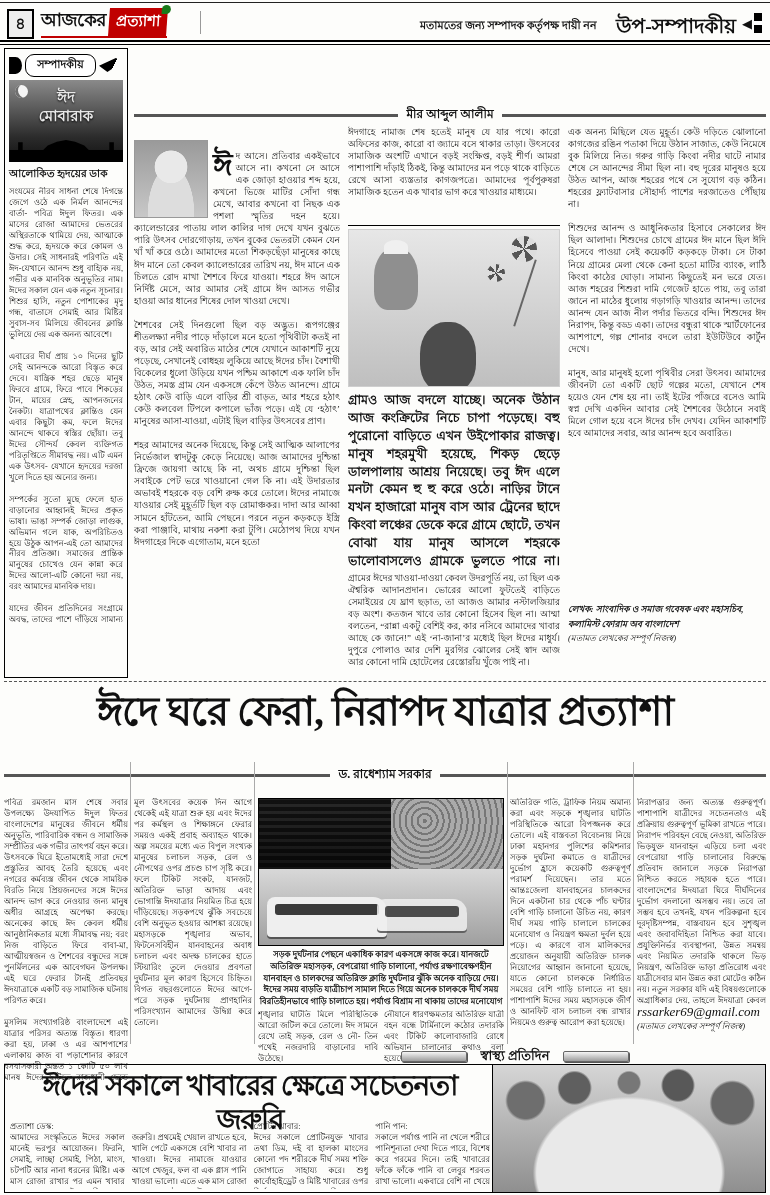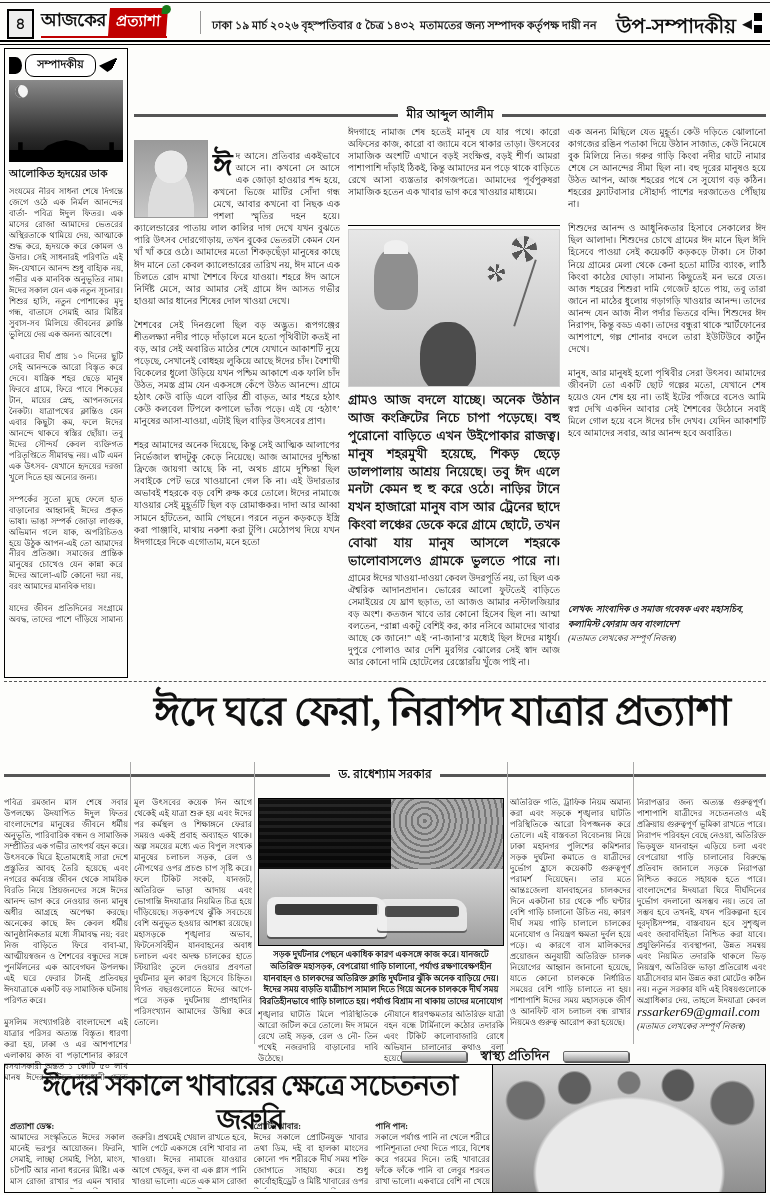--- a/index.html
+++ b/index.html
@@ -77,21 +77,21 @@
             background:conic-gradient(#555 0 25deg,#ddd 25deg 60deg,#555 60deg 95deg,#ddd 95deg 135deg,#555 135deg 170deg,#ddd 170deg 215deg,#555 215deg 250deg,#ddd 250deg 290deg,#555 290deg 325deg,#ddd 325deg 360deg);}
   .pw1{right:22px;top:6px;}
   .pw2{right:54px;top:34px;width:18px;height:18px;}
   .pw-stick{position:absolute;right:33px;top:28px;width:2px;height:70px;background:#666;transform:rotate(18deg);}
   .pull-quote{margin-top:5px;font-size:12.6px;font-weight:bold;line-height:1.42;text-align:justify;height:176px;overflow:hidden;}
   .c2-bottom{margin-top:4px;height:104px;}
   .credit-line{font-weight:bold;font-style:italic;font-size:9px;margin-top:6px;white-space:pre-line;}
   .note-line{font-style:italic;font-size:8.6px;white-space:pre-line;}
   .dash-sep{left:4px;right:4px;top:681px;border-top:1.5px dashed #555;height:0;}
   
-  .sec-hl{left:40px;top:688px;width:690px;text-align:right;font-size:40px;font-weight:900;
+  .sec-hl{left:40px;top:688px;width:690px;text-align:center;font-size:40px;font-weight:900;
           line-height:1.2;letter-spacing:-1px;}
   .sec-by{left:4px;top:765px;width:762px;font-weight:bold;font-size:12px;}
   .sec-col{top:798px;height:282px;}
   .colA{left:4px;width:124px;}
   .colB{left:134px;width:118px;}
   .colMid{left:258px;width:246px;}
   .colC{left:510px;width:121px;}
   .colD{left:637px;width:129px;}
   .vrule{top:762px;height:282px;width:1px;background:#aaa;}
   .photo-collage{position:relative;height:146px;border:1px solid #000;background:#ccc;overflow:hidden;}
@@ -125,52 +125,55 @@
         radial-gradient(circle at 68% 16%,#585858 0 7%,transparent 8%),
         radial-gradient(circle at 88% 30%,#676767 0 8%,transparent 9%),
         radial-gradient(ellipse at 50% 85%,#e9e9e9 0 48%,transparent 50%),
         radial-gradient(circle at 40% 78%,#bbb 0 6%,transparent 7%),
         radial-gradient(circle at 60% 82%,#b2b2b2 0 6%,transparent 7%),
         linear-gradient(#d6d6d6,#8f8f8f);}
   .hp-hl{position:absolute;left:6px;top:4px;width:478px;text-align:center;font-size:28px;
          font-weight:900;line-height:1.2;letter-spacing:-1px;}
   .hp-cols{position:absolute;left:5px;top:46px;width:480px;height:78px;display:flex;gap:7px;}
   .hp-col{flex:1;overflow:hidden;}
-  .runin{font-weight:700;}
+  .runin{font-weight:400;}
 </style>
 </head>
 <body>
 
 <div id="page">
 
   <div class="abs hdr-topline"></div>
   <div class="abs pagenum">৪</div>
   <div class="abs masthead">
     <span class="mast-prefix">আজকের</span>
     <span class="mast-brand">প্রত্যাশা</span>
   </div>
   <div class="abs hdr-div"></div>
-  <div class="abs dateline">ঢাকা ১৯ মার্চ ২০২৬ বৃহস্পতিবার ৫ চৈত্র ১৪৩২</div>
   <div class="abs disclaimer">মতামতের জন্য সম্পাদক কর্তৃপক্ষ দায়ী নন</div>
   <div class="abs section-label">উপ-সম্পাদকীয়</div>
   <div class="abs hdr-marker">
     <span class="angle">◀</span>
     <span class="bars"></span>
   </div>
   <div class="abs hdr-rule1"></div>
   <div class="abs hdr-rule2"></div>
 
   <div class="abs sidebar">
     <div class="ed-head">
       <span class="ed-blob"></span>
       <span class="ed-pill">সম্পাদকীয়</span>
       <span class="pen-icon"></span>
     </div>
     <div class="eid-graphic">
       <span class="crescent"></span>
+      <div class="eid-title">
+        <div>ঈদ</div>
+        <div>মোবারাক</div>
+      </div>
       <div class="mosque"></div>
     </div>
     <div class="ed-kicker">আলোকিত হৃদয়ের ডাক</div>
     <div class="ed-body jtext small">সংযমের নীরব সাধনা শেষে দিগন্তে জেগে ওঠে এক নির্মল আনন্দের বার্তা- পবিত্র ঈদুল ফিতর। এক মাসের রোজা আমাদের ভেতরের অস্থিরতাকে থামিয়ে দেয়, আত্মাকে শুদ্ধ করে, হৃদয়কে করে কোমল ও উদার। সেই সাধনারই পরিণতি এই ঈদ-যেখানে আনন্দ শুধু বাহ্যিক নয়, গভীর এক মানবিক অনুভূতির নাম। ঈদের সকাল যেন এক নতুন সূচনার। শিশুর হাসি, নতুন পোশাকের মৃদু গন্ধ, বাতাসে সেমাই আর মিষ্টির সুবাস-সব মিলিয়ে জীবনের ক্লান্তি ভুলিয়ে দেয় এক অনন্য আবেশে।
 
 এবারের দীর্ঘ প্রায় ১০ দিনের ছুটি সেই আনন্দকে আরো বিস্তৃত করে দেবে। যান্ত্রিক শহর ছেড়ে মানুষ ফিরবে গ্রামে, ফিরে পাবে শিকড়ের টান, মায়ের স্নেহ, আপনজনের নৈকট্য। যাত্রাপথের ক্লান্তিও যেন এবার কিছুটা কম, ফলে ঈদের আনন্দে থাকবে স্বস্তির ছোঁয়া। তবু ঈদের সৌন্দর্য কেবল ব্যক্তিগত পরিতৃপ্তিতে সীমাবদ্ধ নয়। এটি এমন এক উৎসব- যেখানে হৃদয়ের দরজা খুলে দিতে হয় অন্যের জন্য।
 
 সম্পর্কের সুতো মুছে ফেলে হাত বাড়ানোর আহ্বানই ঈদের প্রকৃত ভাষা। ভাঙা সম্পর্ক জোড়া লাগুক, অভিমান গলে যাক, অপরিচিতও হয়ে উঠুক আপন-এই তো আমাদের নীরব প্রতিজ্ঞা। সমাজের প্রান্তিক মানুষের চোখেও যেন কান্না করে ঈদের আলো-এটি কোনো দয়া নয়, বরং আমাদের মানবিক দায়।
 
 যাদের জীবন প্রতিদিনের সংগ্রামে অবদ্ধ, তাদের পাশে দাঁড়িয়ে সামান্য হাসি উপহার দেওয়াই হতে পারে ঈদের সবচেয়ে বড় প্রাপ্তি। কারণ, ভাগাভাগি করা আনন্দই প্রকৃত আনন্দ। এই সময়ে বিশ্বজুড়ে যে অস্থিরতার ছায়া, তা আমাদের উৎসবের আনন্দকে বারবার প্রশ্নবিদ্ধ করে। কোথাও যুদ্ধ, কোথাও ধ্বংস, কোথাও মানুষের আর্তনাদ-এই বাস্তবতা আমাদের বিবেককে নাড়া দেয়। তাই এই ঈদের প্রার্থনা হোক-পৃথিবী থেকে সহিংসতার অবসান ঘটুক, অস্ত্রের ঝনঝনানি থেমে যাক, মানবতার জয় হোক সর্বত্র।

